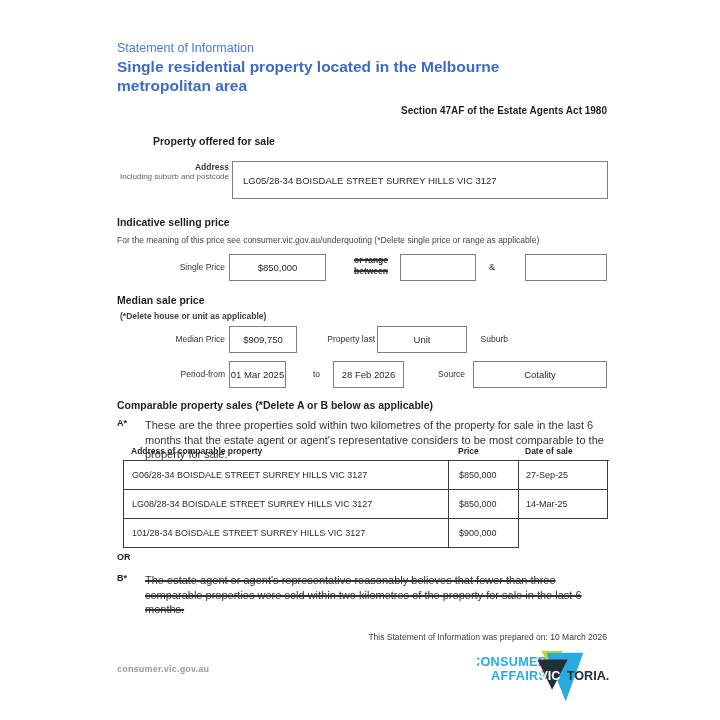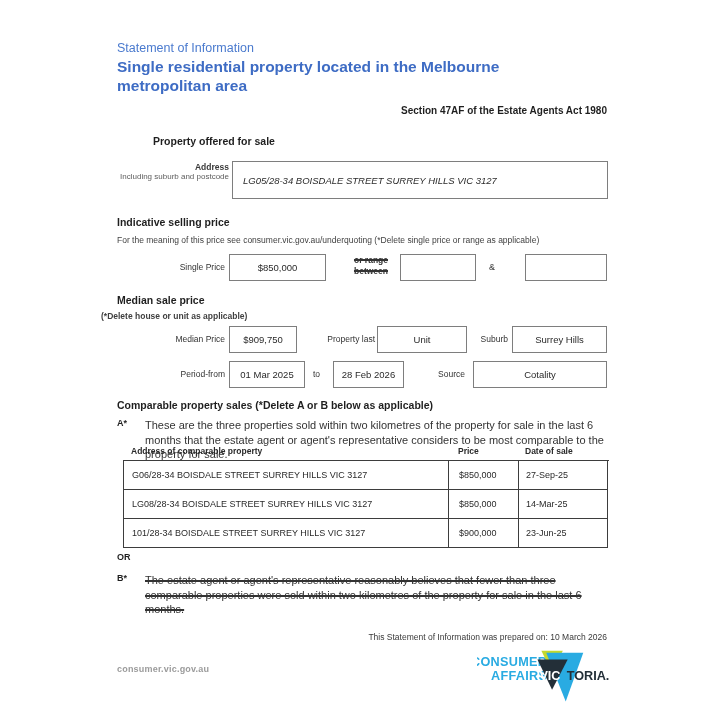--- a/index.html
+++ b/index.html
@@ -51,21 +51,21 @@
 
   <div class="eyebrow">Statement of Information</div>
   <div class="title">Single residential property located in the Melbourne metropolitan area</div>
   <div class="section-ref">Section 47AF of the Estate Agents Act 1980</div>
 
   <div class="h-sec" style="left:117px; top:135px;padding-left:36px;">Property offered for sale</div>
   <div class="flabel" style="left:117px; top:162px; width:112px;">
     <div class="main">Address</div>
     <div class="sub">Including suburb and postcode</div>
   </div>
-  <div class="fbox pad" style="left:232px; top:161px; width:376px; height:38px;font-style:italic;">
+  <div class="fbox pad" style="left:232px; top:161px; width:376px; height:38px;">
     <span>LG05/28-34 BOISDALE STREET SURREY HILLS VIC 3127</span>
   </div>
 
   <div class="h-sec" style="left:117px; top:216px;">Indicative selling price</div>
   <div class="note" style="left:117px; top:235px;">For the meaning of this price see consumer.vic.gov.au/underquoting (*Delete single price or range as applicable)</div>
   <div class="flabel" style="left:117px; top:262px; width:108px;">Single Price</div>
   <div class="fbox center" style="left:229px; top:254px; width:97px; height:27px;">
     <span>$850,000</span>
   </div>
   <div class="orrange" style="left:345px; top:255px; width:52px;">
@@ -74,37 +74,34 @@
   </div>
   <div class="fbox center" style="left:400px; top:254px; width:76px; height:27px;">
     <span></span>
   </div>
   <div class="amp" style="left:489px; top:262px;">&amp;</div>
   <div class="fbox center" style="left:525px; top:254px; width:82px; height:27px;">
     <span></span>
   </div>
 
   <div class="h-sec" style="left:117px; top:294px;">Median sale price</div>
-  <div class="note note-bold" style="left:101px; top:311px;text-align:center;">(*Delete house or unit as applicable)</div>
+  <div class="note note-bold" style="left:120px; top:311px;text-align:center;">(*Delete house or unit as applicable)</div>
 
   <div class="flabel" style="left:117px; top:334px; width:108px;">Median Price</div>
   <div class="fbox center" style="left:229px; top:326px; width:68px; height:27px;">
     <span>$909,750</span>
   </div>
   <div class="flabel" style="left:300px; top:334px; width:75px;">Property last</div>
   <div class="fbox center" style="left:377px; top:326px; width:90px; height:27px;">
     <span>Unit</span>
   </div>
   <div class="flabel" style="left:450px; top:334px; width:58px;">Suburb</div>
-  <div class="fbox center" style="left:512px; top:326px; width:95px; height:27px;">
-    <span>Surrey Hills</span>
-  </div>
 
   <div class="flabel" style="left:117px; top:369px; width:108px;">Period-from</div>
-  <div class="fbox center" style="left:229px; top:361px; width:76px; height:27px;">
+  <div class="fbox center" style="left:229px; top:361px; width:57px; height:27px;">
     <span>01 Mar 2025</span>
   </div>
   <div class="flabel" style="left:300px; top:369px; width:20px;">to</div>
   <div class="fbox center" style="left:333px; top:361px; width:71px; height:27px;">
     <span>28 Feb 2026</span>
   </div>
   <div class="flabel" style="left:405px; top:369px; width:60px;">Source</div>
   <div class="fbox center" style="left:473px; top:361px; width:134px; height:27px;">
     <span>Cotality</span>
   </div>
@@ -121,21 +118,20 @@
 
   <div class="ctable" style="top:460px;">
     <div class="cell addr">G06/28-34 BOISDALE STREET SURREY HILLS VIC 3127</div>
     <div class="cell price">$850,000</div>
     <div class="cell date">27-Sep-25</div>
     <div class="cell addr">LG08/28-34 BOISDALE STREET SURREY HILLS VIC 3127</div>
     <div class="cell price">$850,000</div>
     <div class="cell date">14-Mar-25</div>
     <div class="cell addr">101/28-34 BOISDALE STREET SURREY HILLS VIC 3127</div>
     <div class="cell price">$900,000</div>
-    <div class="cell date">23-Jun-25</div>
   </div>
 
   <div class="para-letter" style="left:117px; top:552px;">OR</div>
   <div class="para-letter" style="left:117px; top:573px;">B*</div>
   <div class="para strike" style="left:145px; top:573px;">The estate agent or agent's representative reasonably believes that fewer than three comparable properties were sold within two kilometres of the property for sale in the last 6 months.</div>
 
   <div class="prepared">This Statement of Information was prepared on: 10 March 2026</div>
 
   <div class="footer-url">consumer.vic.gov.au</div>
 

